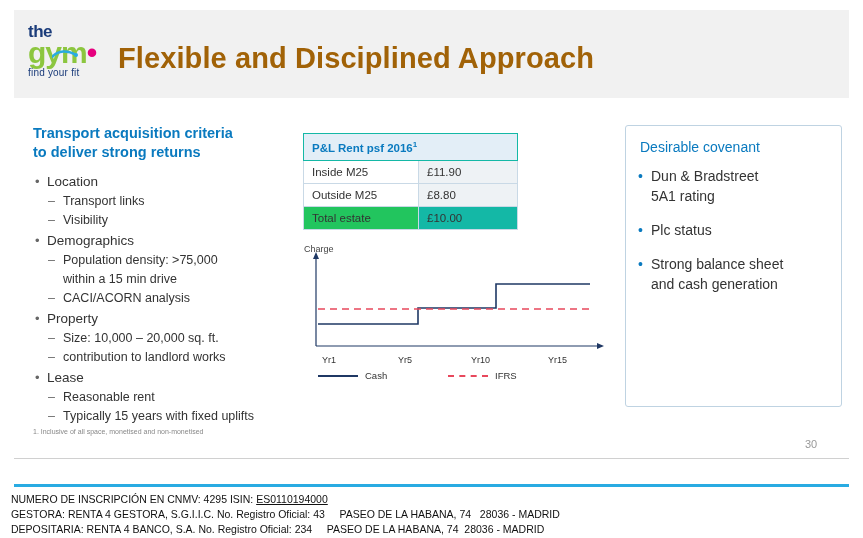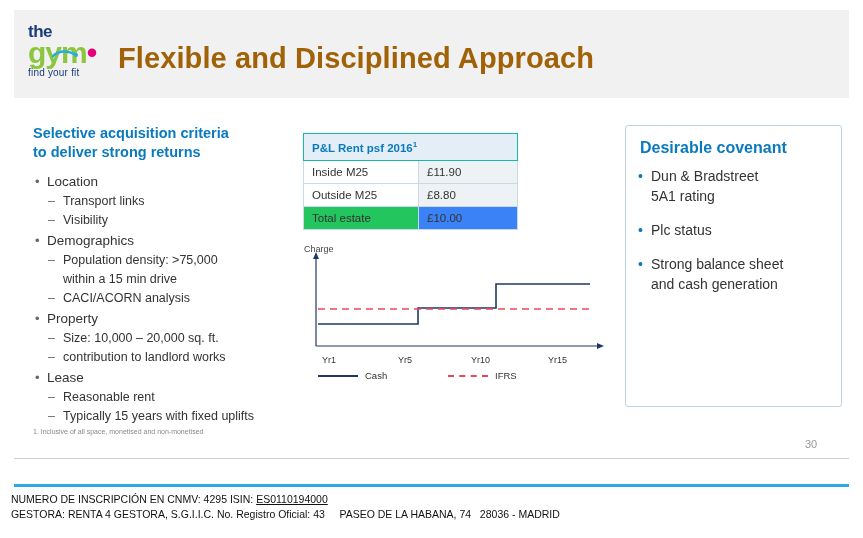--- a/index.html
+++ b/index.html
@@ -147,21 +147,21 @@
     padding: 5px 8px;
     border: 1px solid #c9d9e6;
     color: #333333;
     background: #ffffff;
   }
   .pl-table td.val {
     width: 82px;
     background: #eef2f5;
   }
   .pl-table tr.last td {
-    background: #3b82f6;
+    background: #14b8a6;
   }
   .pl-table tr.last td.lbl {
     background: #22c55e;
     margin-top: 16px;
   }
   .sup {
     font-size: 8px;
     vertical-align: super;
   }
   
@@ -205,22 +205,22 @@
     position: absolute;
     left: 625px; top: 125px;
     width: 215px; height: 280px;
     border: 1px solid #bfd3e2;
     border-radius: 3px;
     background: #ffffff;
   }
   .right-heading {
     position: absolute;
     left: 14px; top: 13px;
-    font-size: 16px;
-    font-weight: bold;
+    font-size: 14px;
+    font-weight: normal;
     color: #0a7abf;
   }
   .right-list {
     position: absolute;
     left: 10px; top: 40px;
     width: 195px;
     list-style: none;
     margin: 0; padding: 0;
   }
   .right-list li {
@@ -287,21 +287,21 @@
   </div>
   <svg class="logo-swoosh" viewBox="0 0 26 12">
     <path d="M0 9 C6 2, 16 2, 24 7" stroke="#29abe2" stroke-width="2.5" fill="none" stroke-linecap="round"></path>
     <circle cx="24" cy="7" r="2" fill="#29abe2"></circle>
   </svg>
 
   <div class="slide-title">Flexible and Disciplined Approach</div>
 
   <div class="left-col">
     <div class="left-heading">
-      <div>Selective acquisition criteria</div>
+      <div>Transport acquisition criteria</div>
       <div>to deliver strong returns</div>
     </div>
 
     <ul class="bullets">
       <li>
         <span class="b-dot">•</span>
         <span>Location</span>
         <ul class="sub">
           <li><span class="d-dash">–</span><span>Transport links</span></li>
           <li><span class="d-dash">–</span><span>Visibility</span></li>
@@ -410,13 +410,14 @@
   </div>
 
   <div class="page-num">30</div>
   <div class="rule-gray"></div>
   <div class="rule-blue"></div>
 </div>
 
 <div class="disclaimer">
   <div><span> NUMERO DE INSCRIPCIÓN EN CNMV: 4295 ISIN: </span><span class="u">ES0110194000</span></div>
   <div> GESTORA: RENTA 4 GESTORA, S.G.I.I.C. No. Registro Oficial: 43     PASEO DE LA HABANA, 74   28036 - MADRID</div>
+  <div> DEPOSITARIA: RENTA 4 BANCO, S.A. No. Registro Oficial: 234     PASEO DE LA HABANA, 74  28036 - MADRID</div>
 </div>
 
 </body></html>

